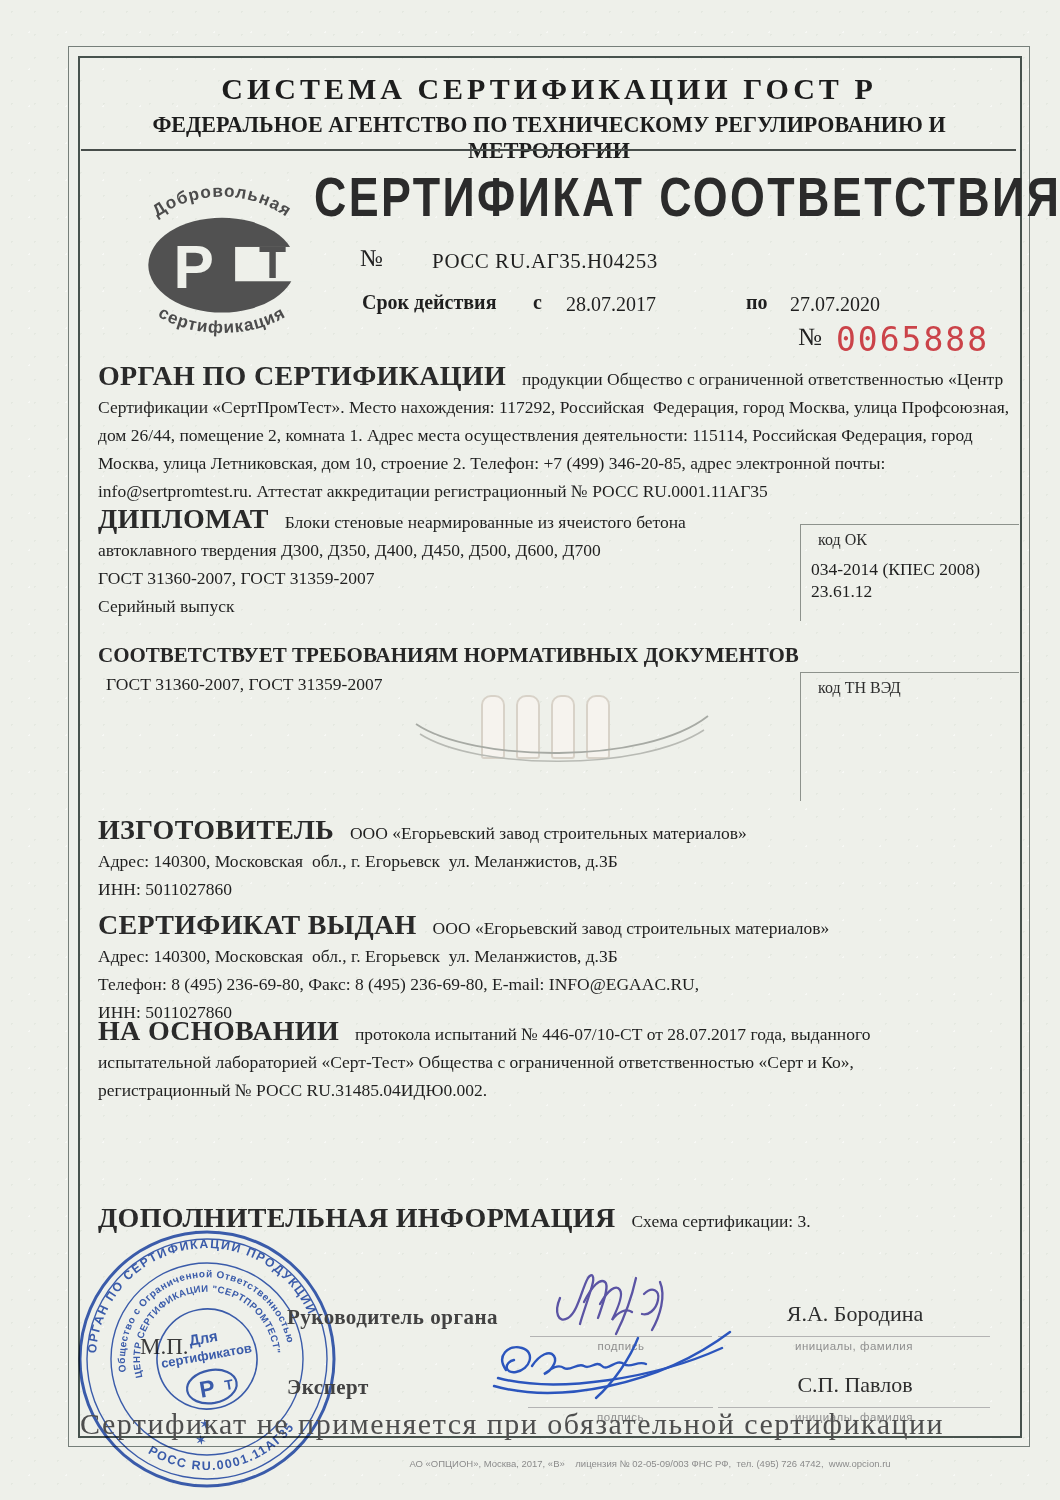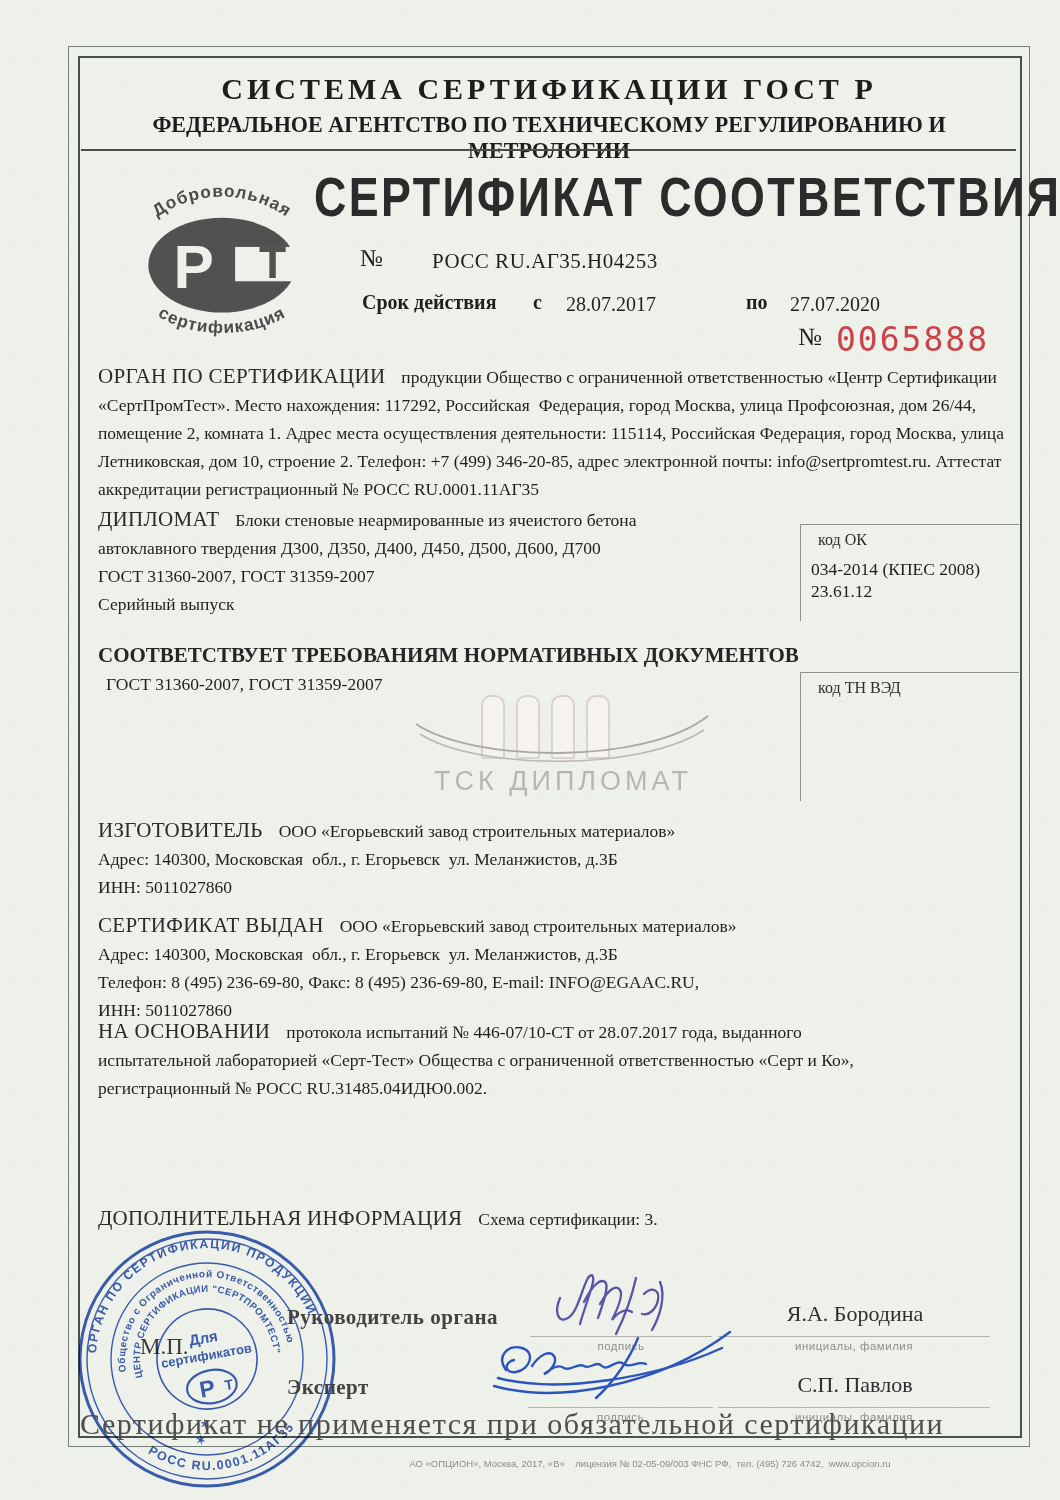--- a/index.html
+++ b/index.html
@@ -29,21 +29,21 @@
     font-weight:bold;font-size:56px;letter-spacing:3px;color:#2b2b2b;
     transform:scaleX(.8);transform-origin:center;white-space:nowrap;text-align:center;
   }
   .num-label{left:360px;top:245px;font-size:24px;color:#222;}
   .num-val{left:432px;top:249px;font-size:21px;letter-spacing:.5px;color:#1f1f1f;}
   .v-bold{font-weight:bold;font-size:20px;color:#1f1f1f;}
   .v-date{font-size:20px;color:#1f1f1f;}
   .form-num-label{left:798px;top:323px;font-size:25px;color:#222;}
   .form-num{left:836px;top:320px;font-family:"DejaVu Sans Mono",monospace;font-size:33px;letter-spacing:2px;color:#cb4349;}
   .para{margin:0;line-height:28px;font-size:17.5px;color:#1f1f1f;white-space:pre-wrap;}
-  .shead{font-weight:normal;font-size:21px;letter-spacing:.3px;color:#2a2a2a;padding-right:16px;white-space:normal;}
+  .shead{font-weight:bold;font-size:28px;letter-spacing:.3px;color:#2a2a2a;padding-right:16px;white-space:normal;}
   .cont{display:block;}
   .codebox{border-top:1.5px solid #8d928c;border-left:1.5px solid #8d928c;}
   .code-label{font-size:16px;color:#2d2d2d;}
   .code-val{font-size:17.5px;color:#1f1f1f;}
   .conform-h{left:98px;top:643px;width:780px;font-weight:bold;font-size:21px;color:#262626;}
   .conform-t{left:106px;top:674px;font-size:17.5px;color:#1f1f1f;}
   
   .wm-bars{left:481px;top:695px;}
   .wm-bar{display:inline-block;width:20px;height:60px;margin-right:11px;
     border:2px solid #d8d2c8;background:#f6f3ee;border-radius:10px 10px 3px 3px;vertical-align:top;}
@@ -118,21 +118,20 @@
   <div class="abs codebox" style="left:800px;top:672px;width:218px;height:128px;"></div>
   <div class="abs code-label" style="left:818px;top:679px;">код ТН ВЭД</div>
 
   <div class="abs wm-bars">
     <span class="wm-bar"></span><span class="wm-bar"></span><span class="wm-bar"></span><span class="wm-bar" style="margin-right:0;"></span>
   </div>
   <svg class="abs" style="left:412px;top:712px;" width="300" height="58" viewBox="0 0 300 58">
     <path d="M 4,12 C 60,50 232,54 296,4" fill="none" stroke="#a7aaa4" stroke-width="1.8"></path>
     <path d="M 8,22 C 64,58 228,60 292,18" fill="none" stroke="#b8bab4" stroke-width="1.5"></path>
   </svg>
-  <div class="abs wm-text">ТСК ДИПЛОМАТ</div>
 
   <p class="abs para" style="left:98px;top:816px;width:916px;"><span class="shead">ИЗГОТОВИТЕЛЬ</span><span>ООО «Егорьевский завод строительных материалов»</span><span class="cont">Адрес: 140300, Московская  обл., г. Егорьевск  ул. Меланжистов, д.3Б</span><span class="cont">ИНН: 5011027860</span></p>
 
   <p class="abs para" style="left:98px;top:911px;width:916px;"><span class="shead">СЕРТИФИКАТ ВЫДАН</span><span>ООО «Егорьевский завод строительных материалов»</span><span class="cont">Адрес: 140300, Московская  обл., г. Егорьевск  ул. Меланжистов, д.3Б</span><span class="cont">Телефон: 8 (495) 236-69-80, Факс: 8 (495) 236-69-80, E-mail: INFO@EGAAC.RU,</span><span class="cont">ИНН: 5011027860</span></p>
 
   <p class="abs para" style="left:98px;top:1017px;width:916px;"><span class="shead">НА ОСНОВАНИИ</span><span>протокола испытаний № 446-07/10-СТ от 28.07.2017 года, выданного</span><span class="cont">испытательной лабораторией «Серт-Тест» Общества с ограниченной ответственностью «Серт и Ко»,</span><span class="cont">регистрационный № РОСС RU.31485.04ИДЮ0.002.</span></p>
 
   <p class="abs para" style="left:98px;top:1204px;width:916px;"><span class="shead">ДОПОЛНИТЕЛЬНАЯ ИНФОРМАЦИЯ</span><span>Схема сертификации: 3.</span></p>
 
   <div class="abs mp" style="left:140px;top:1334px;">М.П.</div>

